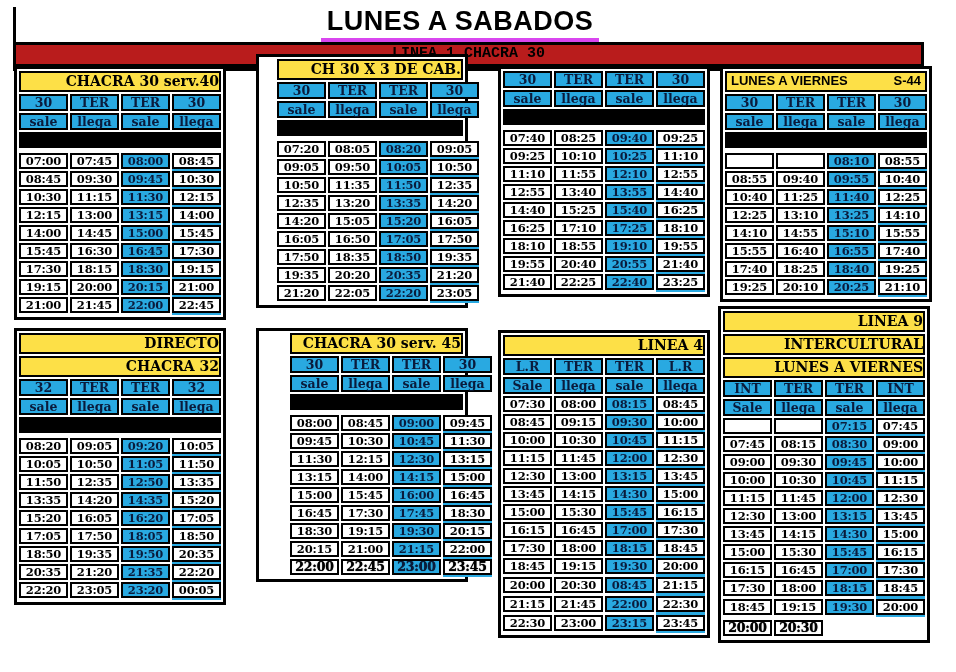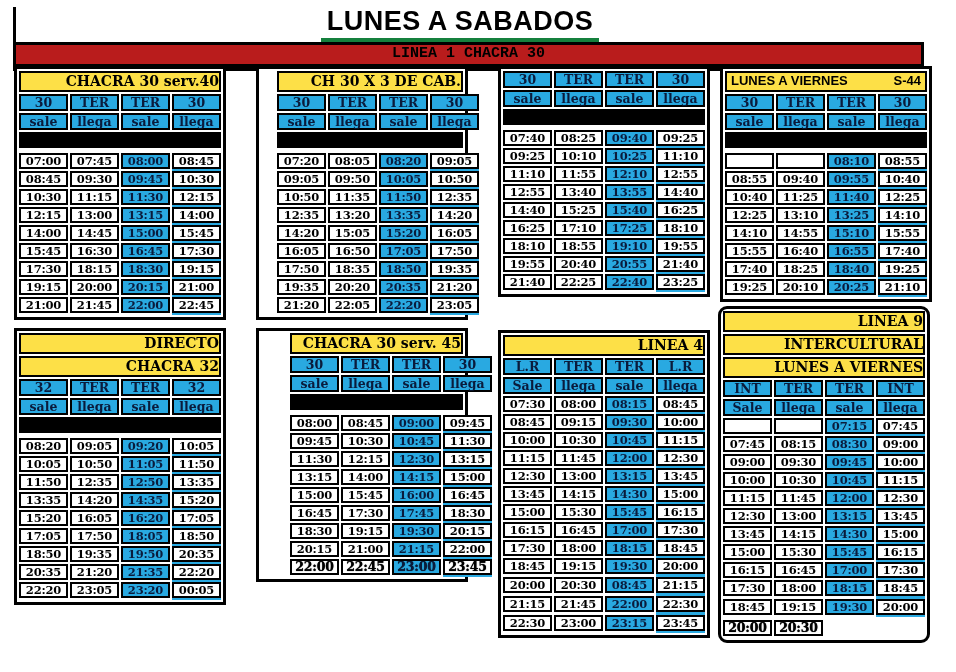--- a/index.html
+++ b/index.html
@@ -4,37 +4,37 @@
 <style>
   html,body{margin:0;padding:0;}
   body{
     width:956px;height:672px;position:relative;background:#fff;
     font-family:"DejaVu Serif",serif;color:#000;overflow:hidden;
   }
   
   .main-title-wrap{position:absolute;top:6px;left:0;right:36px;text-align:center;}
   .main-title{
     display:inline-block;font-family:"Liberation Sans",sans-serif;font-weight:900;
-    font-size:27px;letter-spacing:.5px;border-bottom:4px solid #15803d;padding:0 6px 1px 6px;
+    font-size:27px;letter-spacing:.5px;border-bottom:4px solid #d946ef;padding:0 6px 1px 6px;
   }
   .vline{position:absolute;left:13px;top:7px;width:3px;height:38px;background:#000;}
   .line-banner{
     position:absolute;left:13px;top:42px;width:905px;height:19px;line-height:18px;
     border:3px solid #000;border-bottom:7px solid #000;text-align:center;
     font-family:Liberation Mono, monospace;font-weight:900;font-size:15px;background:#b91c1c;
   }
   
   .ttable{
     position:absolute;width:212px;border:3px solid #000;padding:2px;background:#fff;
     display:flex;flex-direction:column;box-sizing:border-box;
   }
-  .t0{left:14px;top:66px;}  .t1{left:256px;top:66px;padding-left:18px;}
+  .t0{left:14px;top:66px;}  .t1{left:256px;top:54px;padding-left:18px;}
   .t2{left:498px;top:66px;} .t3{left:720px;top:66px;}
   .t4{left:14px;top:328px;} .t5{left:256px;top:328px;padding-left:31px;}
-  .t6{left:498px;top:330px;}.t7{left:718px;top:306px;border-radius:9px;}
+  .t6{left:498px;top:330px;}.t7{left:718px;top:306px;}
   .title-box{
     border:2px solid #000;height:17px;line-height:16px;text-align:right;
     font-weight:bold;font-size:14px;margin-bottom:2px;background:#fde047;white-space:nowrap;overflow:hidden;
   }
   .title-box.sans{
     font-family:"Liberation Sans",sans-serif;display:flex;justify-content:space-between;
     padding:0 4px;font-size:13px;box-sizing:content-box;
   }
   .hrow,.row{display:flex;margin-bottom:2px;position:relative;z-index:1;}
   .hcell,.cell{

